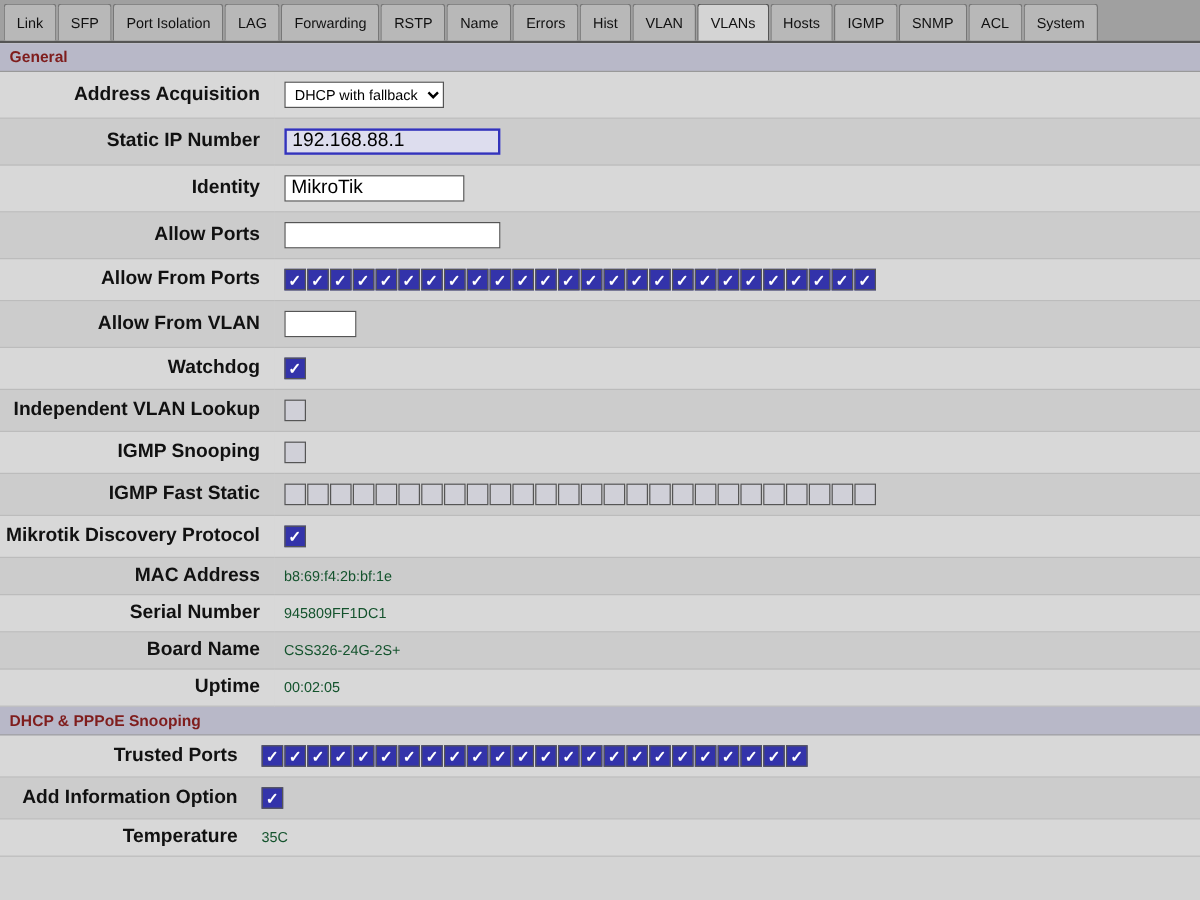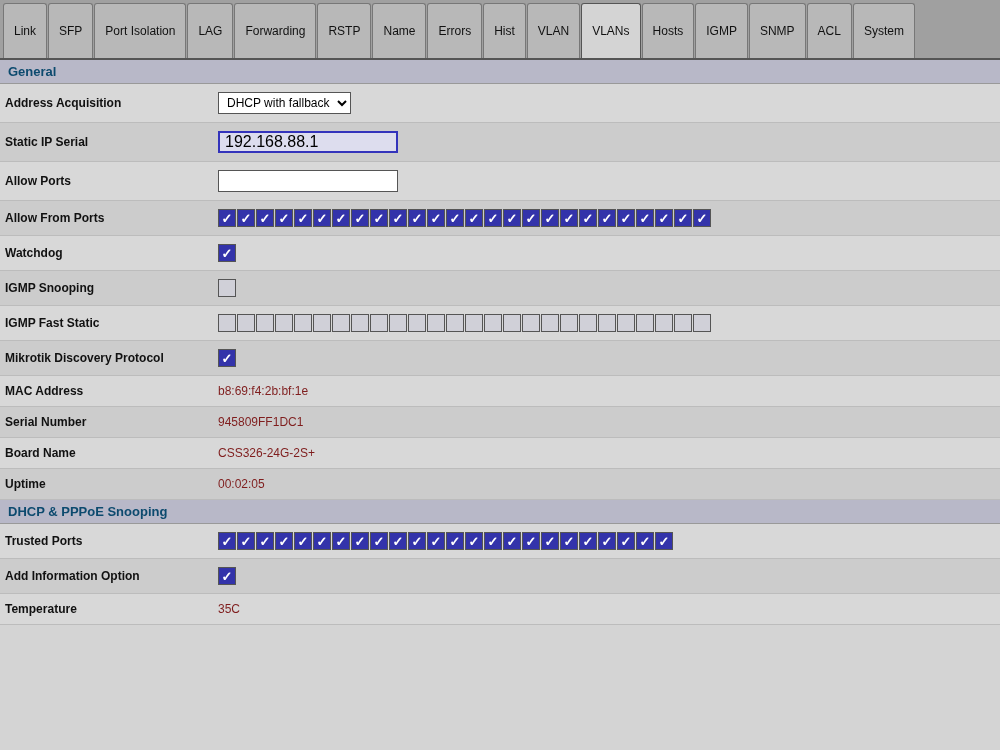--- a/index.html
+++ b/index.html
@@ -16,21 +16,21 @@
     
     .tab-bar {
       display: flex;
       background: #a0a0a0;
       border-bottom: 2px solid #555;
       padding: 3px 3px 0 3px;
       flex-wrap: nowrap;
       overflow: hidden;
     }
     .tab {
-      padding: 20px 10px;
+      padding: 8px 10px;
       background: #b8b8b8;
       border: 1px solid #777;
       border-bottom: none;
       cursor: pointer;
       font-size: 12px;
       color: #111;
       white-space: nowrap;
       margin-right: 1px;
       border-radius: 3px 3px 0 0;
     }
@@ -47,43 +47,43 @@
       height: calc(750px - 32px);
       overflow-y: auto;
     }
 
     
     .section-header {
       background: #b8b8c8;
       padding: 4px 8px;
       font-weight: bold;
       font-size: 13px;
-      color: #0c4a6e;
+      color: #7f1d1d;
       border-bottom: 1px solid #999;
     }
 
     
     .form-table {
       width: 100%;
       border-collapse: collapse;
     }
     .form-table tr {
       border-bottom: 1px solid #bcbcbc;
     }
     .form-table tr:nth-child(odd) {
       background: #d8d8d8;
     }
     .form-table tr:nth-child(even) {
       background: #cccccc;
     }
     .form-table td.label-cell {
-      text-align: left;
+      text-align: right;
       padding: 5px 12px 5px 5px;
       font-weight: bold;
-      font-size: 12px;
+      font-size: 16px;
       width: 210px;
       color: #111;
       white-space: nowrap;
     }
     .form-table td.value-cell {
       padding: 8px 8px;
       font-size: 12px;
     }
 
     
@@ -139,21 +139,21 @@
       border: 1px solid #555;
       background: #fff;
       padding: 1px 4px;
       font-size: 12px;
       height: 22px;
     }
 
     
     .static-value {
       font-size: 12px;
-      color: #7f1d1d;
+      color: #14532d;
     }
   </style>
 </head>
 <body>
 
 <div class="tab-bar">
   <div class="tab">Link</div>
   <div class="tab">SFP</div>
   <div class="tab">Port Isolation</div>
   <div class="tab">LAG</div>
@@ -183,26 +183,32 @@
       <td class="value-cell">
         <select class="select-input">
           <option>DHCP with fallback</option>
           <option>Static</option>
           <option>DHCP</option>
         </select>
       </td>
     </tr>
 
     <tr>
-      <td class="label-cell">Static IP Serial</td>
+      <td class="label-cell">Static IP Number</td>
       <td class="value-cell">
         <input type="text" class="text-input selected" style="width: 180px;" value="192.168.88.1">
       </td>
     </tr>
 
+    <tr>
+      <td class="label-cell">Identity</td>
+      <td class="value-cell">
+        <input type="text" class="text-input" style="width: 150px;" value="MikroTik">
+      </td>
+    </tr>
 
     <tr>
       <td class="label-cell">Allow Ports</td>
       <td class="value-cell">
         <input type="text" class="text-input" style="width: 180px;">
       </td>
     </tr>
 
     <tr>
       <td class="label-cell">Allow From Ports</td>
@@ -231,28 +237,40 @@
               <div class="cb checked"></div>
               <div class="cb checked"></div>
               <div class="cb checked"></div>
               <div class="cb checked"></div>
               <div class="cb checked"></div>
               <div class="cb checked"></div>
             </div>
       </td>
     </tr>
 
+    <tr>
+      <td class="label-cell">Allow From VLAN</td>
+      <td class="value-cell">
+        <input type="text" class="text-input" style="width: 60px;">
+      </td>
+    </tr>
 
     <tr>
       <td class="label-cell">Watchdog</td>
       <td class="value-cell">
         <div class="cb checked"></div>
       </td>
     </tr>
 
+    <tr>
+      <td class="label-cell">Independent VLAN Lookup</td>
+      <td class="value-cell">
+        <div class="cb unchecked"></div>
+      </td>
+    </tr>
 
     <tr>
       <td class="label-cell">IGMP Snooping</td>
       <td class="value-cell">
         <div class="cb unchecked"></div>
       </td>
     </tr>
 
     <tr>
       <td class="label-cell">IGMP Fast Static</td>

